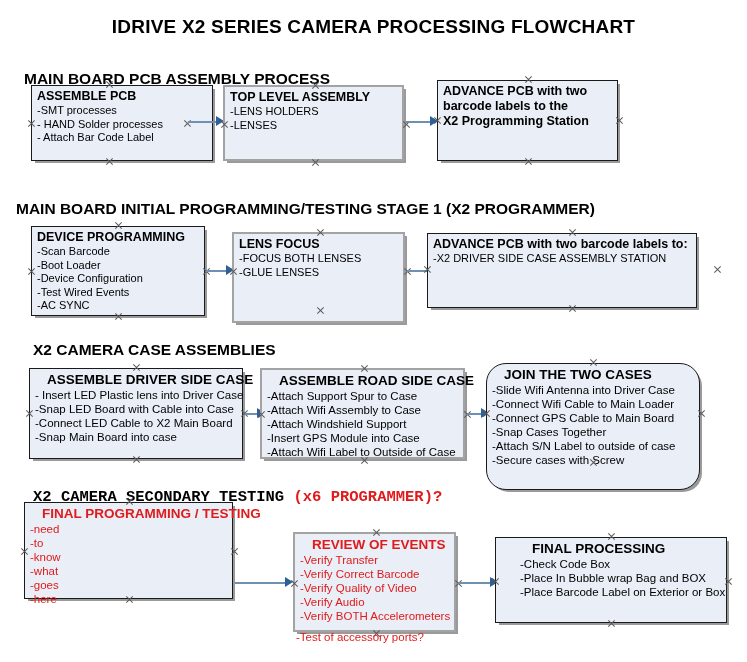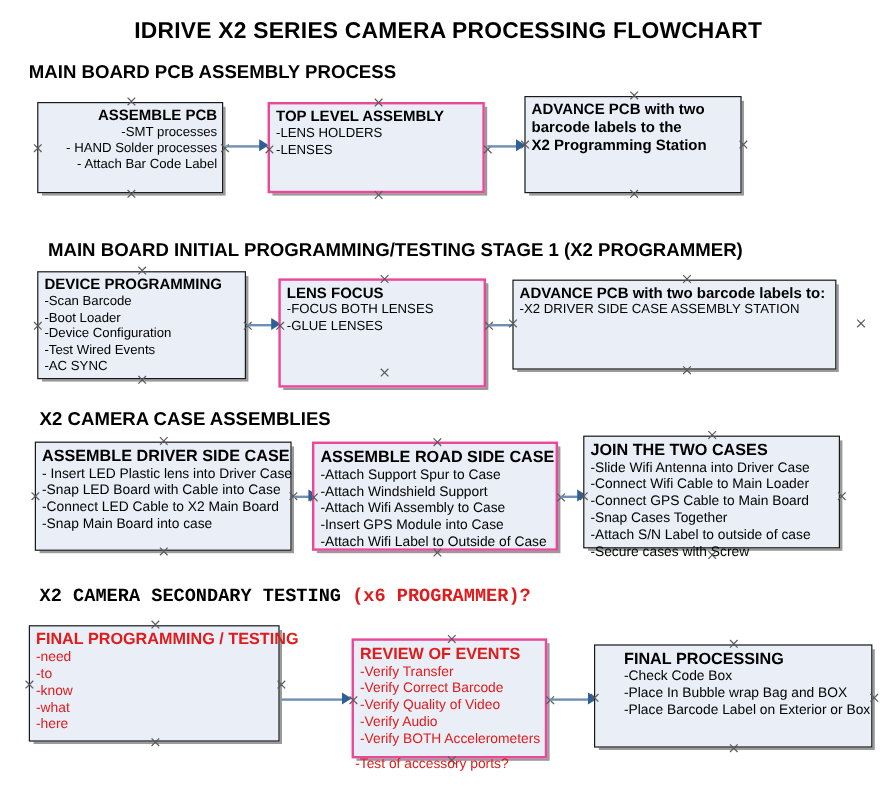--- a/index.html
+++ b/index.html
@@ -21,30 +21,30 @@
   .sect-head .red{color:#e01b1b;}
 
   
   .box{
     position:absolute;box-sizing:border-box;
     background:#e9eef7;
     border:1.5px solid #1a1a1a;
     box-shadow:3px 3px 0 -1px #9a9a9a;
     padding:3px 4px 2px 5px;
   }
-  .box.thick{border:2px solid #ec4899;box-shadow:3px 3px 0 -1px #9a9a9a;}
+  .box.thick{border:2px solid #a3a3a3;box-shadow:3px 3px 0 -1px #9a9a9a;}
   .box-title{
     font-size:12.5px;font-weight:bold;line-height:14px;white-space:nowrap;
     margin-bottom:1px;
   }
   .box-line{
     font-size:11px;line-height:13.5px;white-space:nowrap;
   }
   .box.red .box-title,.box.red .box-line{color:#e01b1b;}
-  .box.big .box-title{font-size:13.5px;line-height:15px;}
+  .box.big .box-title{font-size:13.5px;line-height:15px;margin-left:12px;}
   .box.big .box-line{font-size:11.5px;line-height:14px;}
   .overflow-line{
     position:absolute;font-size:11.5px;line-height:14px;white-space:nowrap;
     color:#e01b1b;
   }
 
   
   .arrow{position:absolute;height:11px;}
   .arrow .shaft{
     position:absolute;left:0;top:5px;height:1.6px;background:#6f8fb3;
@@ -67,25 +67,25 @@
   .hx:before{transform:rotate(45deg);}
   .hx:after{transform:rotate(-45deg);}
 </style>
 </head>
 <body>
 
 <div id="canvas">
 
   <div class="title">IDRIVE X2  SERIES CAMERA PROCESSING FLOWCHART</div>
 
-  <div class="sect-head" style="left:24px;top:52px;">
+  <div class="sect-head" style="left:24px;top:70px;">
     <span>MAIN BOARD PCB ASSEMBLY PROCESS</span>
   </div>
 
-  <div class="box" style="left:31px;top:85px;width:155px;height:76px;text-align:right;">
+  <div class="box" style="left:31px;top:85px;width:182px;height:76px;">
     <div class="box-title">ASSEMBLE PCB</div>
     <div class="box-line">-SMT processes</div>
     <div class="box-line">- HAND Solder processes</div>
     <div class="box-line">- Attach Bar Code Label</div>
     <div class="hx" style="left:-5px;top:33px;"></div>
     <div class="hx" style="left:73px;top:-6px;"></div>
     <div class="hx" style="left:73px;top:71px;"></div>
     <div class="hx" style="left:151px;top:33px;"></div>
   </div>
 
@@ -112,21 +112,21 @@
   <div class="box" style="left:437px;top:80px;width:181px;height:81px;">
     <div class="box-title">ADVANCE PCB with two</div>
     <div class="box-title">barcode labels to the</div>
     <div class="box-title"> X2 Programming Station</div>
     <div class="hx" style="left:-5px;top:35px;"></div>
     <div class="hx" style="left:86px;top:-6px;"></div>
     <div class="hx" style="left:86px;top:76px;"></div>
     <div class="hx" style="left:177px;top:35px;"></div>
   </div>
 
-  <div class="sect-head" style="left:40px;top:200px;text-align:right;">
+  <div class="sect-head" style="left:16px;top:200px;text-align:right;">
     <span>MAIN BOARD INITIAL PROGRAMMING/TESTING STAGE 1 (X2 PROGRAMMER)</span>
   </div>
 
   <div class="box" style="left:31px;top:226px;width:174px;height:90px;">
     <div class="box-title">DEVICE PROGRAMMING</div>
     <div class="box-line">-Scan Barcode</div>
     <div class="box-line">-Boot Loader</div>
     <div class="box-line">-Device Configuration</div>
     <div class="box-line">-Test Wired Events</div>
     <div class="box-line">-AC SYNC</div>
@@ -182,59 +182,60 @@
   </div>
 
   <div class="arrow" style="left:245px;top:408px;width:20px;">
     <div class="shaft" style="width:13px;"></div>
     <div class="head" style="left:12px;"></div>
   </div>
 
   <div class="box big thick" style="left:260px;top:368px;width:205px;height:91px;">
     <div class="box-title">ASSEMBLE ROAD SIDE CASE</div>
     <div class="box-line">-Attach Support Spur to Case</div>
+    <div class="box-line">-Attach Wifi Assembly to Case</div>
     <div class="box-line">-Attach Windshield Support</div>
-    <div class="box-line">-Attach Wifi Assembly to Case</div>
     <div class="box-line">-Insert GPS Module into Case</div>
     <div class="box-line">-Attach Wifi Label to Outside of Case</div>
     <div class="hx" style="left:-5px;top:40px;"></div>
     <div class="hx" style="left:98px;top:-6px;"></div>
     <div class="hx" style="left:98px;top:86px;"></div>
     <div class="hx" style="left:201px;top:40px;"></div>
   </div>
 
   <div class="arrow" style="left:467px;top:408px;width:22px;">
     <div class="shaft" style="width:15px;"></div>
     <div class="head" style="left:14px;"></div>
   </div>
 
-  <div class="box big" style="left:486px;top:363px;width:214px;height:94px;">
+  <div class="box big" style="left:486px;top:363px;width:214px;height:127px;border-radius:20px;">
     <div class="box-title">JOIN THE TWO CASES</div>
     <div class="box-line">-Slide Wifi Antenna into Driver Case</div>
     <div class="box-line">-Connect Wifi Cable to Main Loader</div>
     <div class="box-line">-Connect GPS Cable to Main Board</div>
     <div class="box-line">-Snap Cases Together</div>
     <div class="box-line">-Attach S/N Label to outside of case</div>
     <div class="box-line">-Secure cases with Screw</div>
     <div class="hx" style="left:-5px;top:45px;"></div>
     <div class="hx" style="left:102px;top:-6px;"></div>
     <div class="hx" style="left:102px;top:94px;"></div>
     <div class="hx" style="left:210px;top:45px;"></div>
   </div>
 
   <div class="sect-head" style="left:33px;top:488px;font-family:Liberation Mono, monospace;">
     <span>X2 CAMERA SECONDARY TESTING </span><span class="red">(x6 PROGRAMMER)?</span>
   </div>
 
-  <div class="box big red" style="left:24px;top:521px;width:209px;height:97px;">
+  <div class="box big red" style="left:24px;top:502px;width:209px;height:97px;">
     <div class="box-title">FINAL PROGRAMMING / TESTING</div>
     <div class="box-line">-need</div>
     <div class="box-line">-to</div>
     <div class="box-line">-know</div>
     <div class="box-line">-what</div>
+    <div class="box-line">-goes</div>
     <div class="box-line">-here</div>
     <div class="hx" style="left:-5px;top:44px;"></div>
     <div class="hx" style="left:100px;top:-6px;"></div>
     <div class="hx" style="left:100px;top:92px;"></div>
     <div class="hx" style="left:205px;top:44px;"></div>
   </div>
 
   <div class="arrow" style="left:235px;top:577px;width:58px;">
     <div class="shaft" style="width:51px;"></div>
     <div class="head" style="left:50px;"></div>

